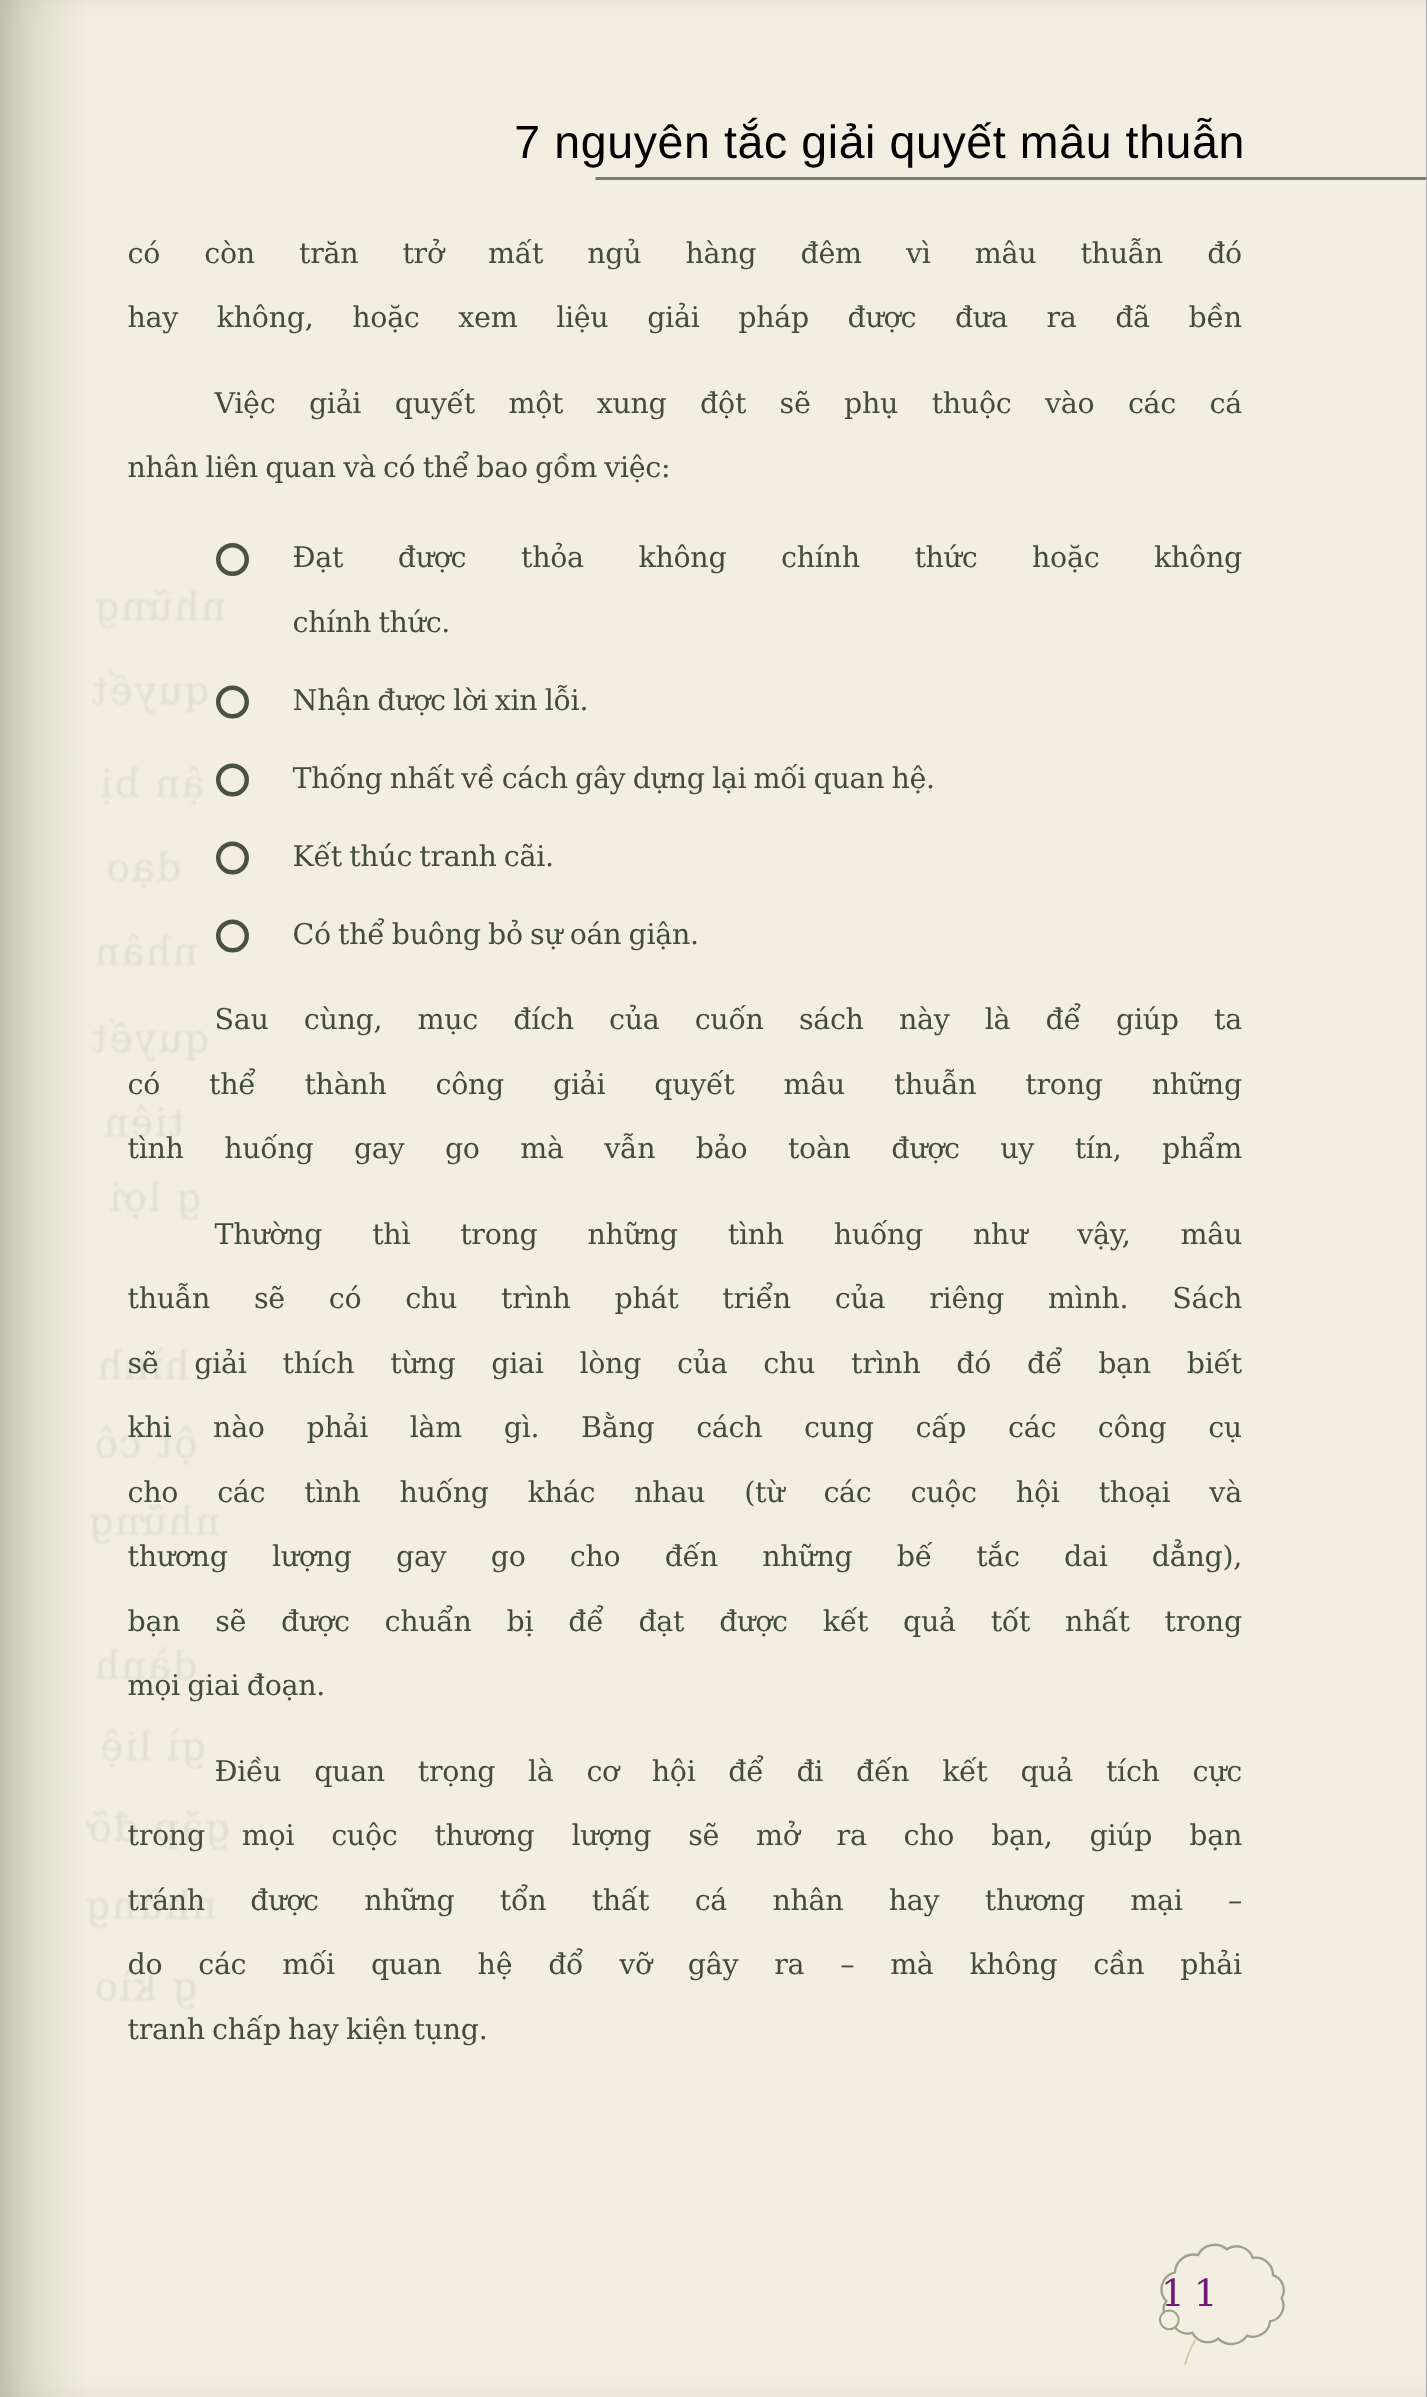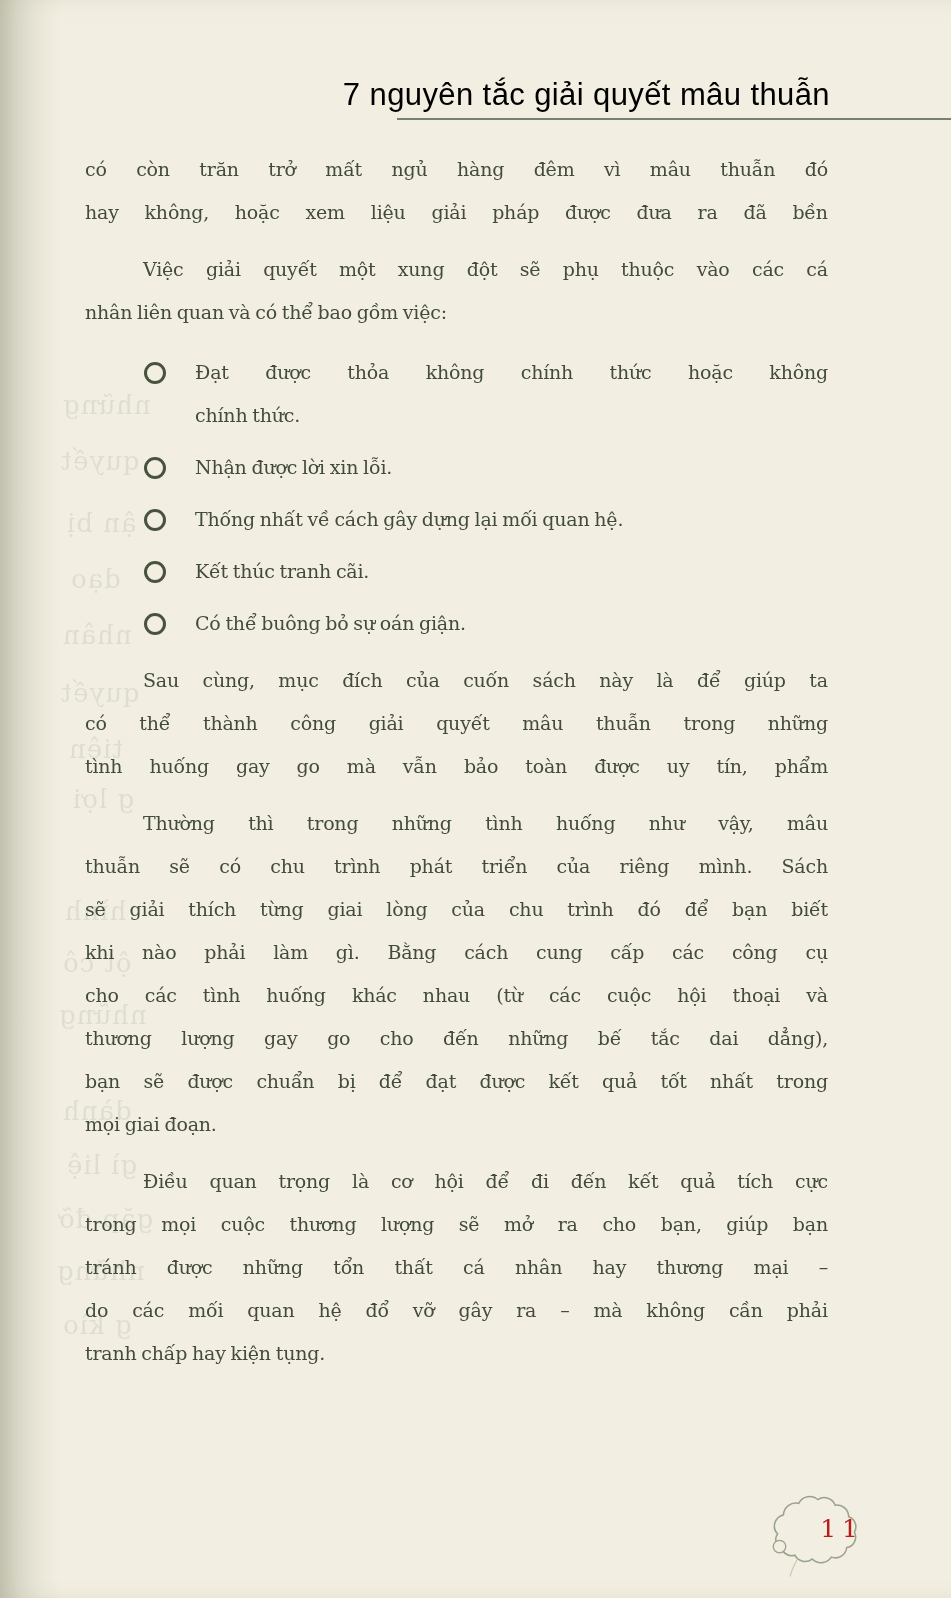--- a/index.html
+++ b/index.html
@@ -31,22 +31,22 @@
   .bullet-item:first-child{margin-top:0;}
   .marker-col{flex:0 0 110px; width:110px; padding-left:59px; box-sizing:border-box;}
   .bullet-marker{display:block; width:16px; height:16px; border:3px solid #49523d; border-radius:50%; margin-top:11px; background:transparent;}
   .bullet-text{flex:1 1 auto; min-width:0;}
   
   .ghost{position:absolute; transform:scaleX(-1); font-size:26px; line-height:26px;
     color:#5f7050; opacity:.13; filter:blur(.6px); letter-spacing:1px; white-space:nowrap; pointer-events:none;}
   
   .pagenum-wrap{position:absolute; left:768px; top:1490px; width:96px; height:92px;}
   .pagenum-wrap svg{position:absolute; left:0; top:0;}
-  .pagenum{position:absolute; left:0; right:0; top:24px; text-align:right;
-    font-size:25px; letter-spacing:6px; color:#b91c1c; padding-left:6px;}
+  .pagenum{position:absolute; left:0; right:0; top:24px; text-align:left;
+    font-size:25px; letter-spacing:6px; color:#701a75; padding-left:6px;}
 </style>
 </head>
 <body>
 
 <div class="page">
   <div class="edge-band"></div>
 
   <div class="ghosts" id="ghosts">
       <span class="ghost" style="left: 62px; top: 392px;">những</span>
       <span class="ghost" style="left: 60px; top: 448px;">quyết</span>

